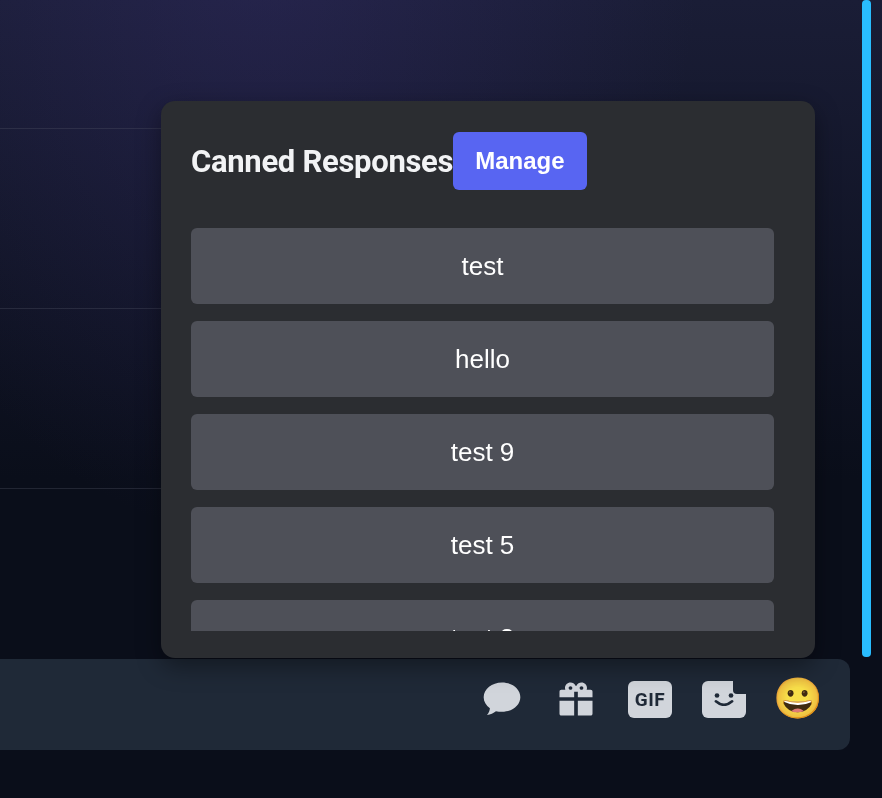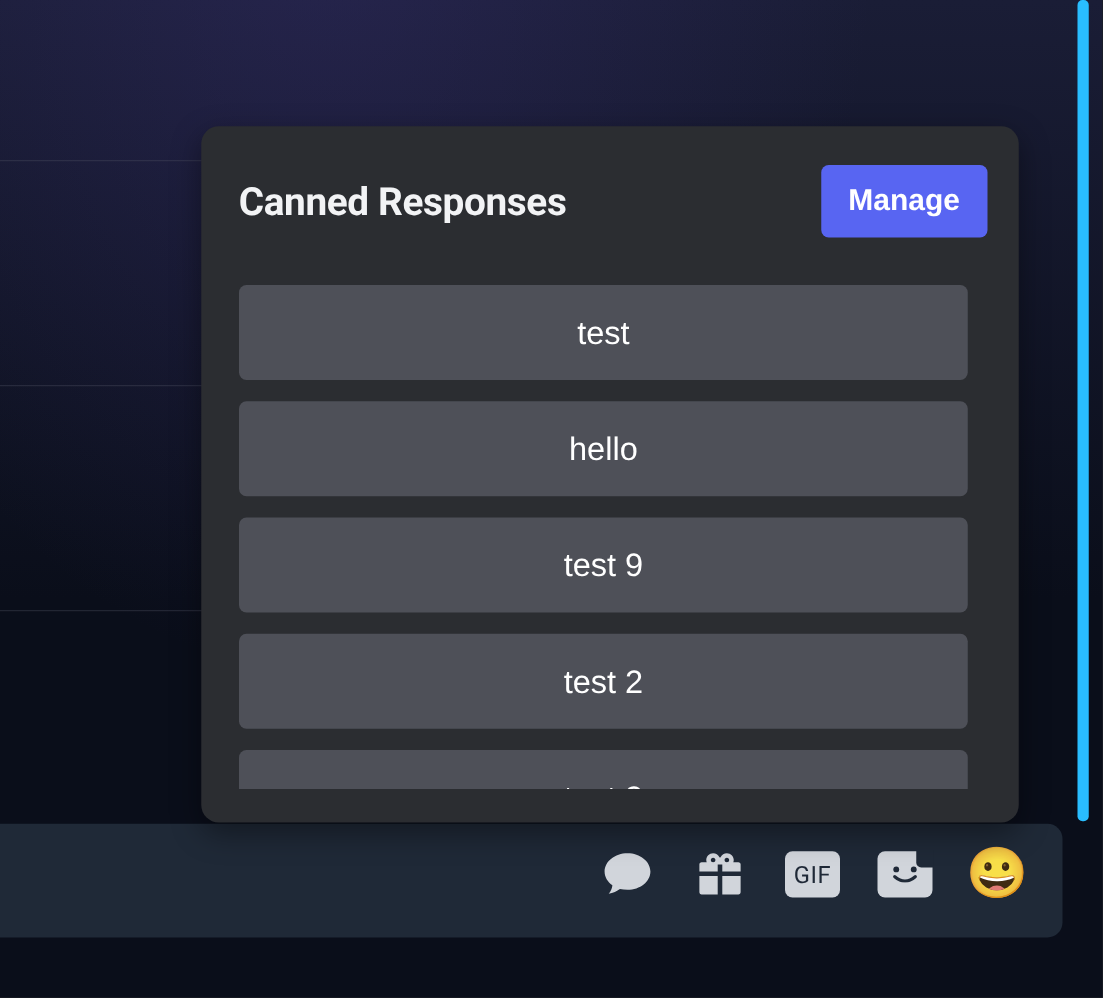--- a/index.html
+++ b/index.html
@@ -49,21 +49,21 @@
       width: 654px;
       height: 557px;
       background: #2b2d31;
       border-radius: 14px;
       box-shadow: 0 8px 24px rgba(0, 0, 0, 0.4);
       overflow: hidden;
     }
     .popup-header {
       display: flex;
       align-items: center;
-      justify-content: space-between;
+      justify-content: flex-start;
       padding: 31px 25px 12px 30px;
     }
     .popup-title {
       color: #f2f3f5;
       font-size: 31px;
       font-weight: 700;
       letter-spacing: -0.3px;
     }
     .manage-button {
       background: #5865f2;
@@ -152,21 +152,21 @@
       height: 657px;
       background: #29bdff;
       border-radius: 4px;
     }
     .gif-box {
       width: 49px;
       height: 37px;
       background: #d1d5db;
       border-radius: 6px;
       color: #1f2937;
-      font-weight: 400;
+      font-weight: 700;
       font-size: 19px;
       display: flex;
       align-items: center;
       justify-content: center;
       letter-spacing: 0.5px;
     }
     .sticker-box {
       width: 49px;
       height: 37px;
       background: #d1d5db;
@@ -232,16 +232,16 @@
 
 <div class="popup-panel">
   <div class="popup-header">
     <div class="popup-title">Canned Responses</div>
     <button class="manage-button">Manage</button>
   </div>
   <div class="response-list">
     <button class="response-item">test</button>
     <button class="response-item">hello</button>
     <button class="response-item">test 9</button>
-    <button class="response-item">test 2</button>
+    <button class="response-item">test 5</button>
     <button class="response-item">test 3</button>
   </div>
 </div>
 
 </body></html>

